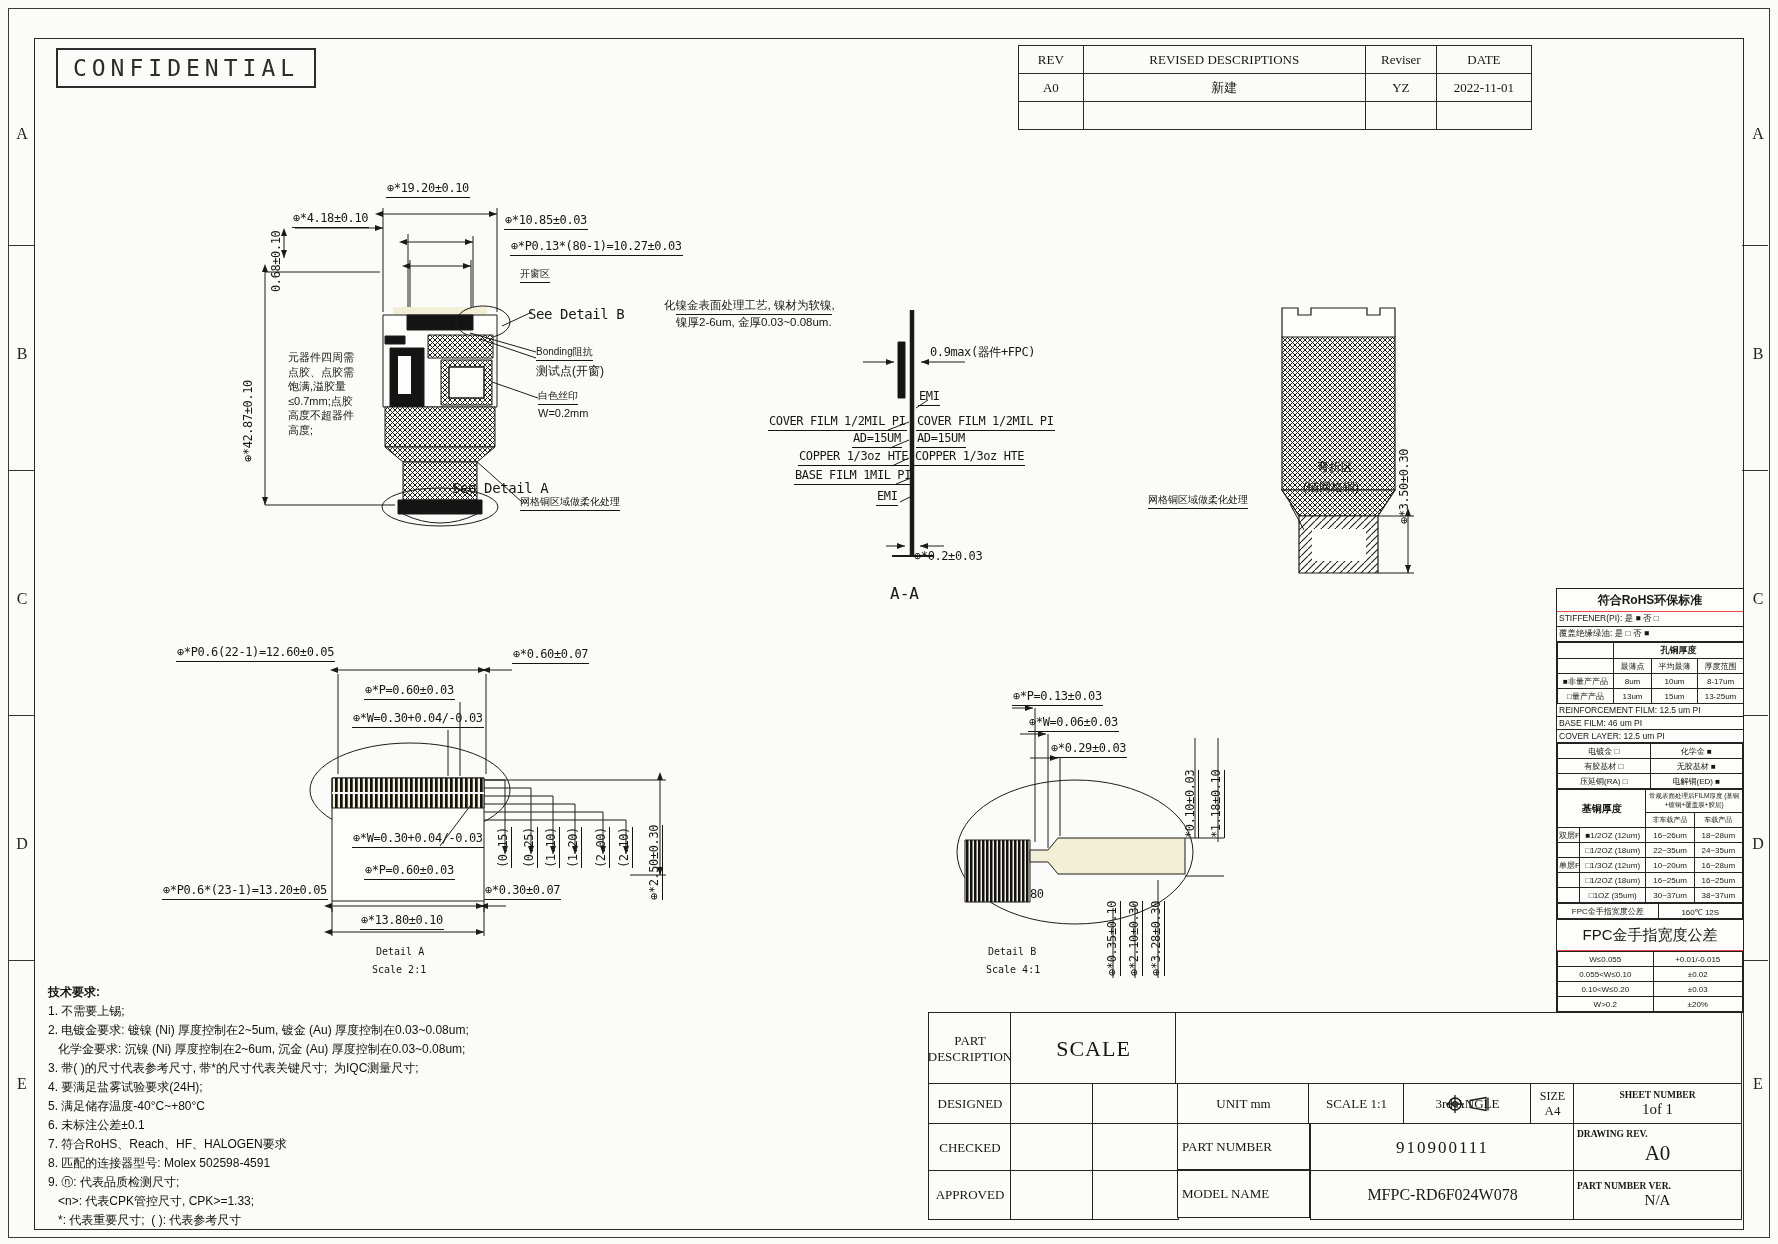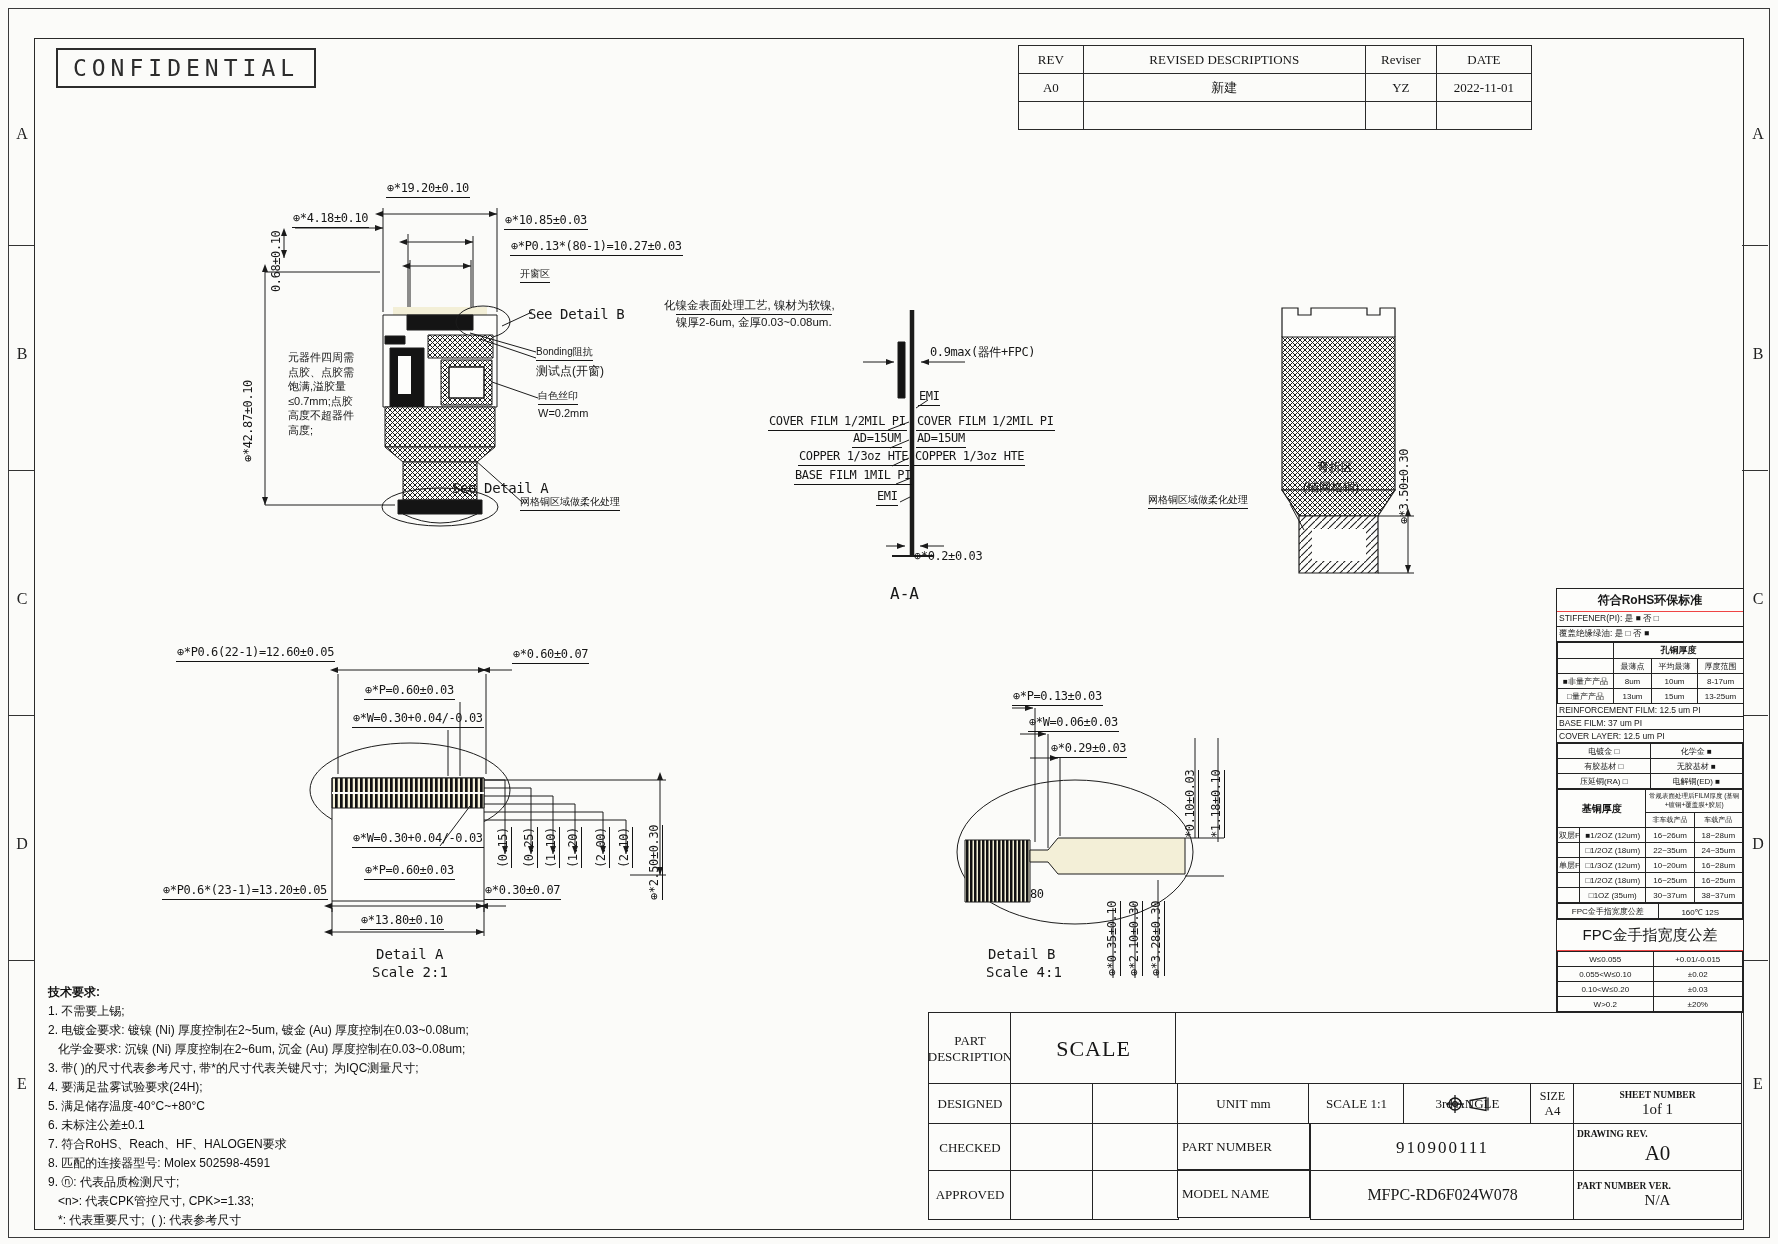--- a/index.html
+++ b/index.html
@@ -12,21 +12,21 @@
   .tick{border-top:1.5px solid #333;width:26px;height:0;}
   .dim{font-family:"DejaVu Sans Mono","Liberation Mono",monospace;font-size:12px;letter-spacing:-0.4px;
        white-space:nowrap;border-bottom:1.2px solid #141414;line-height:1.15;padding:0 1px 1px 1px;}
   .ndim{font-family:"DejaVu Sans Mono","Liberation Mono",monospace;font-size:12px;letter-spacing:-0.4px;
        white-space:nowrap;line-height:1.15;}
   .vdim,.vdimn{font-family:"DejaVu Sans Mono","Liberation Mono",monospace;font-size:12px;letter-spacing:-0.4px;
        white-space:nowrap;transform:rotate(-90deg);transform-origin:0 0;line-height:1.1;}
   .vdim{border-bottom:1.2px solid #141414;padding-bottom:1px;}
   .cn{font-size:12px;white-space:nowrap;line-height:1.3;}
   .lbl{font-size:10px;white-space:nowrap;border-bottom:1.1px solid #141414;padding-bottom:1px;line-height:1.25;}
-  .cap{font-family:"DejaVu Sans Mono",monospace;font-size:14px;white-space:nowrap;}
+  .cap{font-family:"DejaVu Sans Mono",monospace;font-size:10px;white-space:nowrap;}
   .stamp{left:56px;top:48px;width:256px;height:36px;border:2.5px solid #2c2c2c;display:flex;align-items:center;justify-content:center;
          font-family:"DejaVu Sans Mono",monospace;font-size:23px;letter-spacing:5px;color:#2c2c2c;}
   
   .rev{left:1018px;top:45px;width:514px;border-collapse:collapse;font-family:"Liberation Serif",serif;}
   .rev td{border:1.6px solid #2a2a2a;font-size:13px;text-align:center;height:27px;padding:0 2px;}
   
   .notes{left:48px;top:983px;width:590px;font-size:12px;line-height:19px;color:#111;}
   .notes div{white-space:pre;}
   
   .spec{left:1556px;top:588px;width:186px;border:1.6px solid #222;background:#fdfdfb;font-size:8.5px;}
@@ -362,21 +362,21 @@
           <tr>
             <td>□量产产品</td>
             <td>13um</td>
             <td>15um</td>
             <td>13-25um</td>
           </tr>
         </tbody>
     </table>
     <div>
         <div class="line">REINFORCEMENT FILM: 12.5 um PI</div>
-        <div class="line">BASE FILM:  37  um PI</div>
+        <div class="line">BASE FILM:  46  um PI</div>
         <div class="line">COVER LAYER:  12.5 um PI</div>
       </div>
     <table>
       <colgroup>
           <col style="width:92px">
           <col style="width:92px">
         </colgroup>
       <tbody>
           <tr>
             <td>电镀金 □</td>

